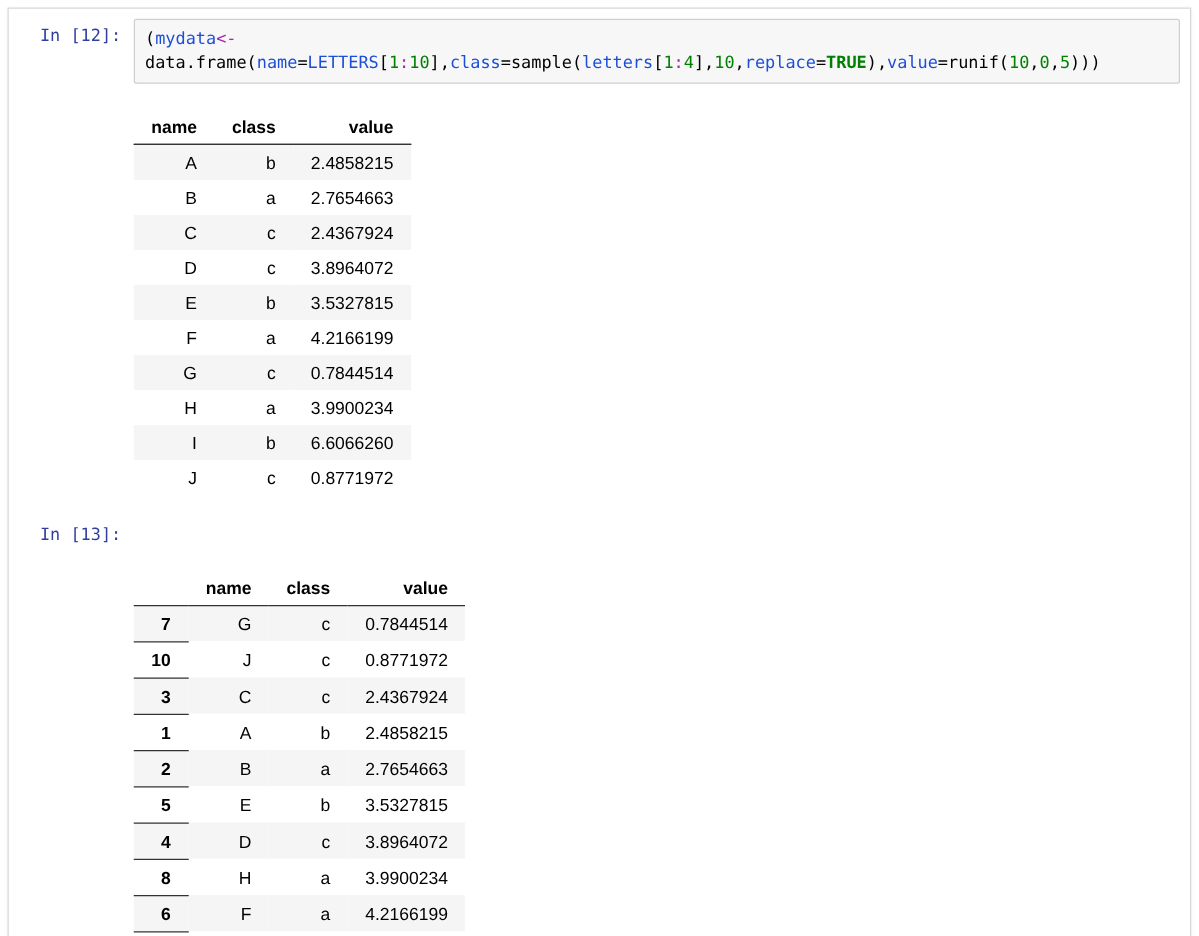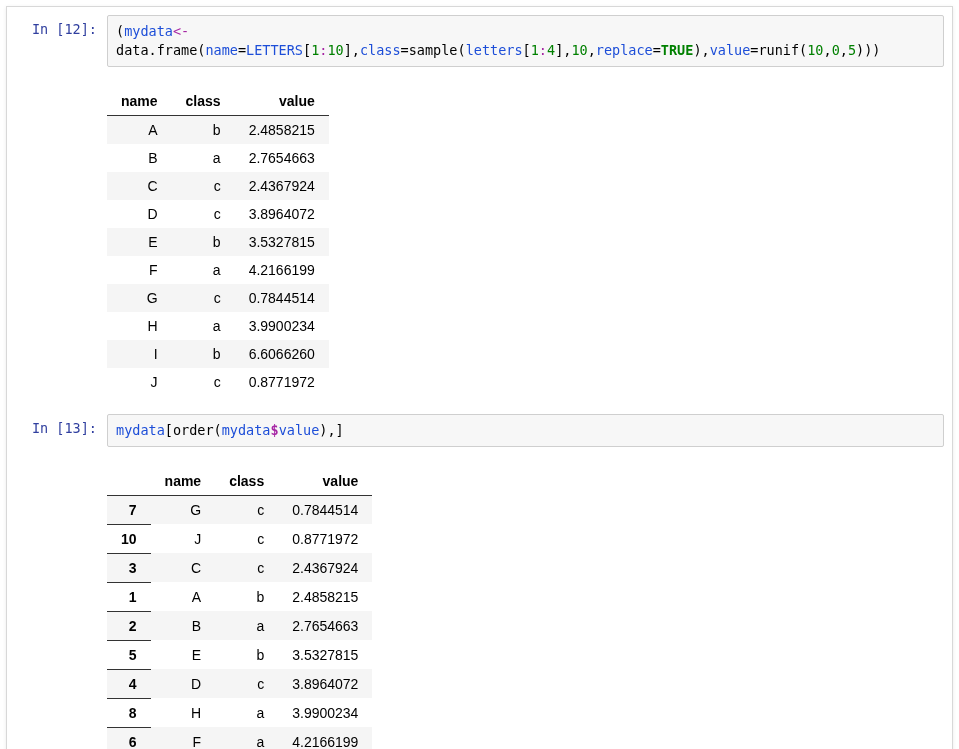--- a/index.html
+++ b/index.html
@@ -167,23 +167,20 @@
           </tbody>
         </table>
     </div>
   </div>
 
   <div class="cell" style="margin-top:18px;">
     <div class="prompt">
       <span>In</span>
       <span> [</span><span>13</span><span>]:</span>
     </div>
-    <div class="input-area">
-      <div class="code-box" id="code-1"><span class="tok-name">mydata</span><span class="tok-paren">[</span><span class="tok-func">order</span><span class="tok-paren">(</span><span class="tok-name">mydata</span><span class="tok-dollar">$</span><span class="tok-name">value</span><span class="tok-paren">)</span><span class="tok-paren">,</span><span class="tok-paren">]</span></div>
-    </div>
   </div>
   <div class="cell">
     <div class="prompt"></div>
     <div class="output-area">
       <table class="dataframe rownames" id="table-1">
           <thead>
             <tr>
               <th></th>
               <th>name</th>
               <th>class</th>

